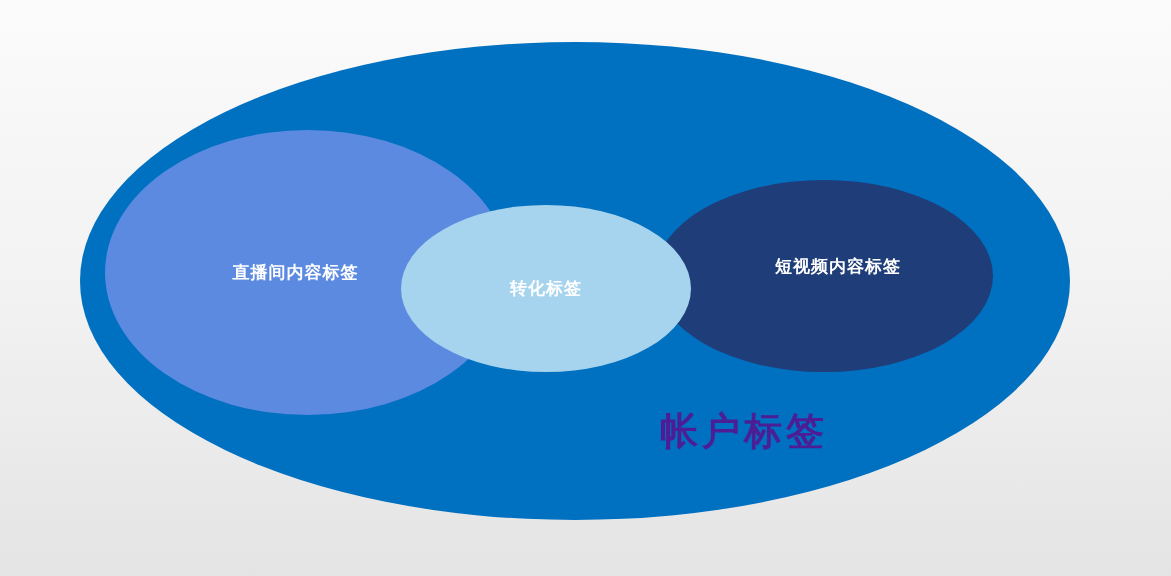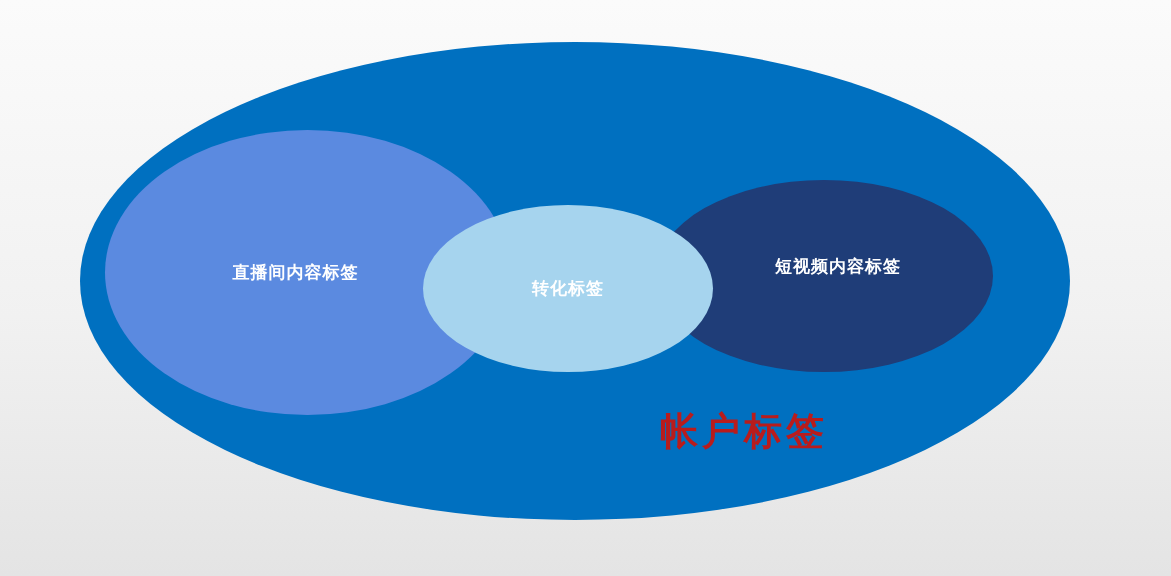--- a/index.html
+++ b/index.html
@@ -40,21 +40,21 @@
     z-index: 2;
   }
   .ellipse-right {
     left: 655px;
     top: 180px;
     width: 338px;
     height: 192px;
     z-index: 2;
   }
   .ellipse-middle {
-    left: 423px;
+    left: 401px;
     top: 205px;
     width: 290px;
     height: 167px;
     z-index: 3;
   }
   .small-label {
     color: #ffffff;
     font-weight: bold;
     font-size: 17px;
     letter-spacing: 1px;
@@ -65,21 +65,21 @@
     transform: translateX(-12px);
   }
   .ellipse-right .small-label {
     transform: translate(14px, -10px);
   }
   .outer-label {
     position: absolute;
     left: 660px;
     top: 406px;
     z-index: 4;
-    color: #b91c1c;
+    color: #4c1d95;
     font-weight: bold;
     font-size: 38px;
     letter-spacing: 4px;
     white-space: nowrap;
   }
 </style>
 </head>
 <body>
 
 <div class="canvas">

